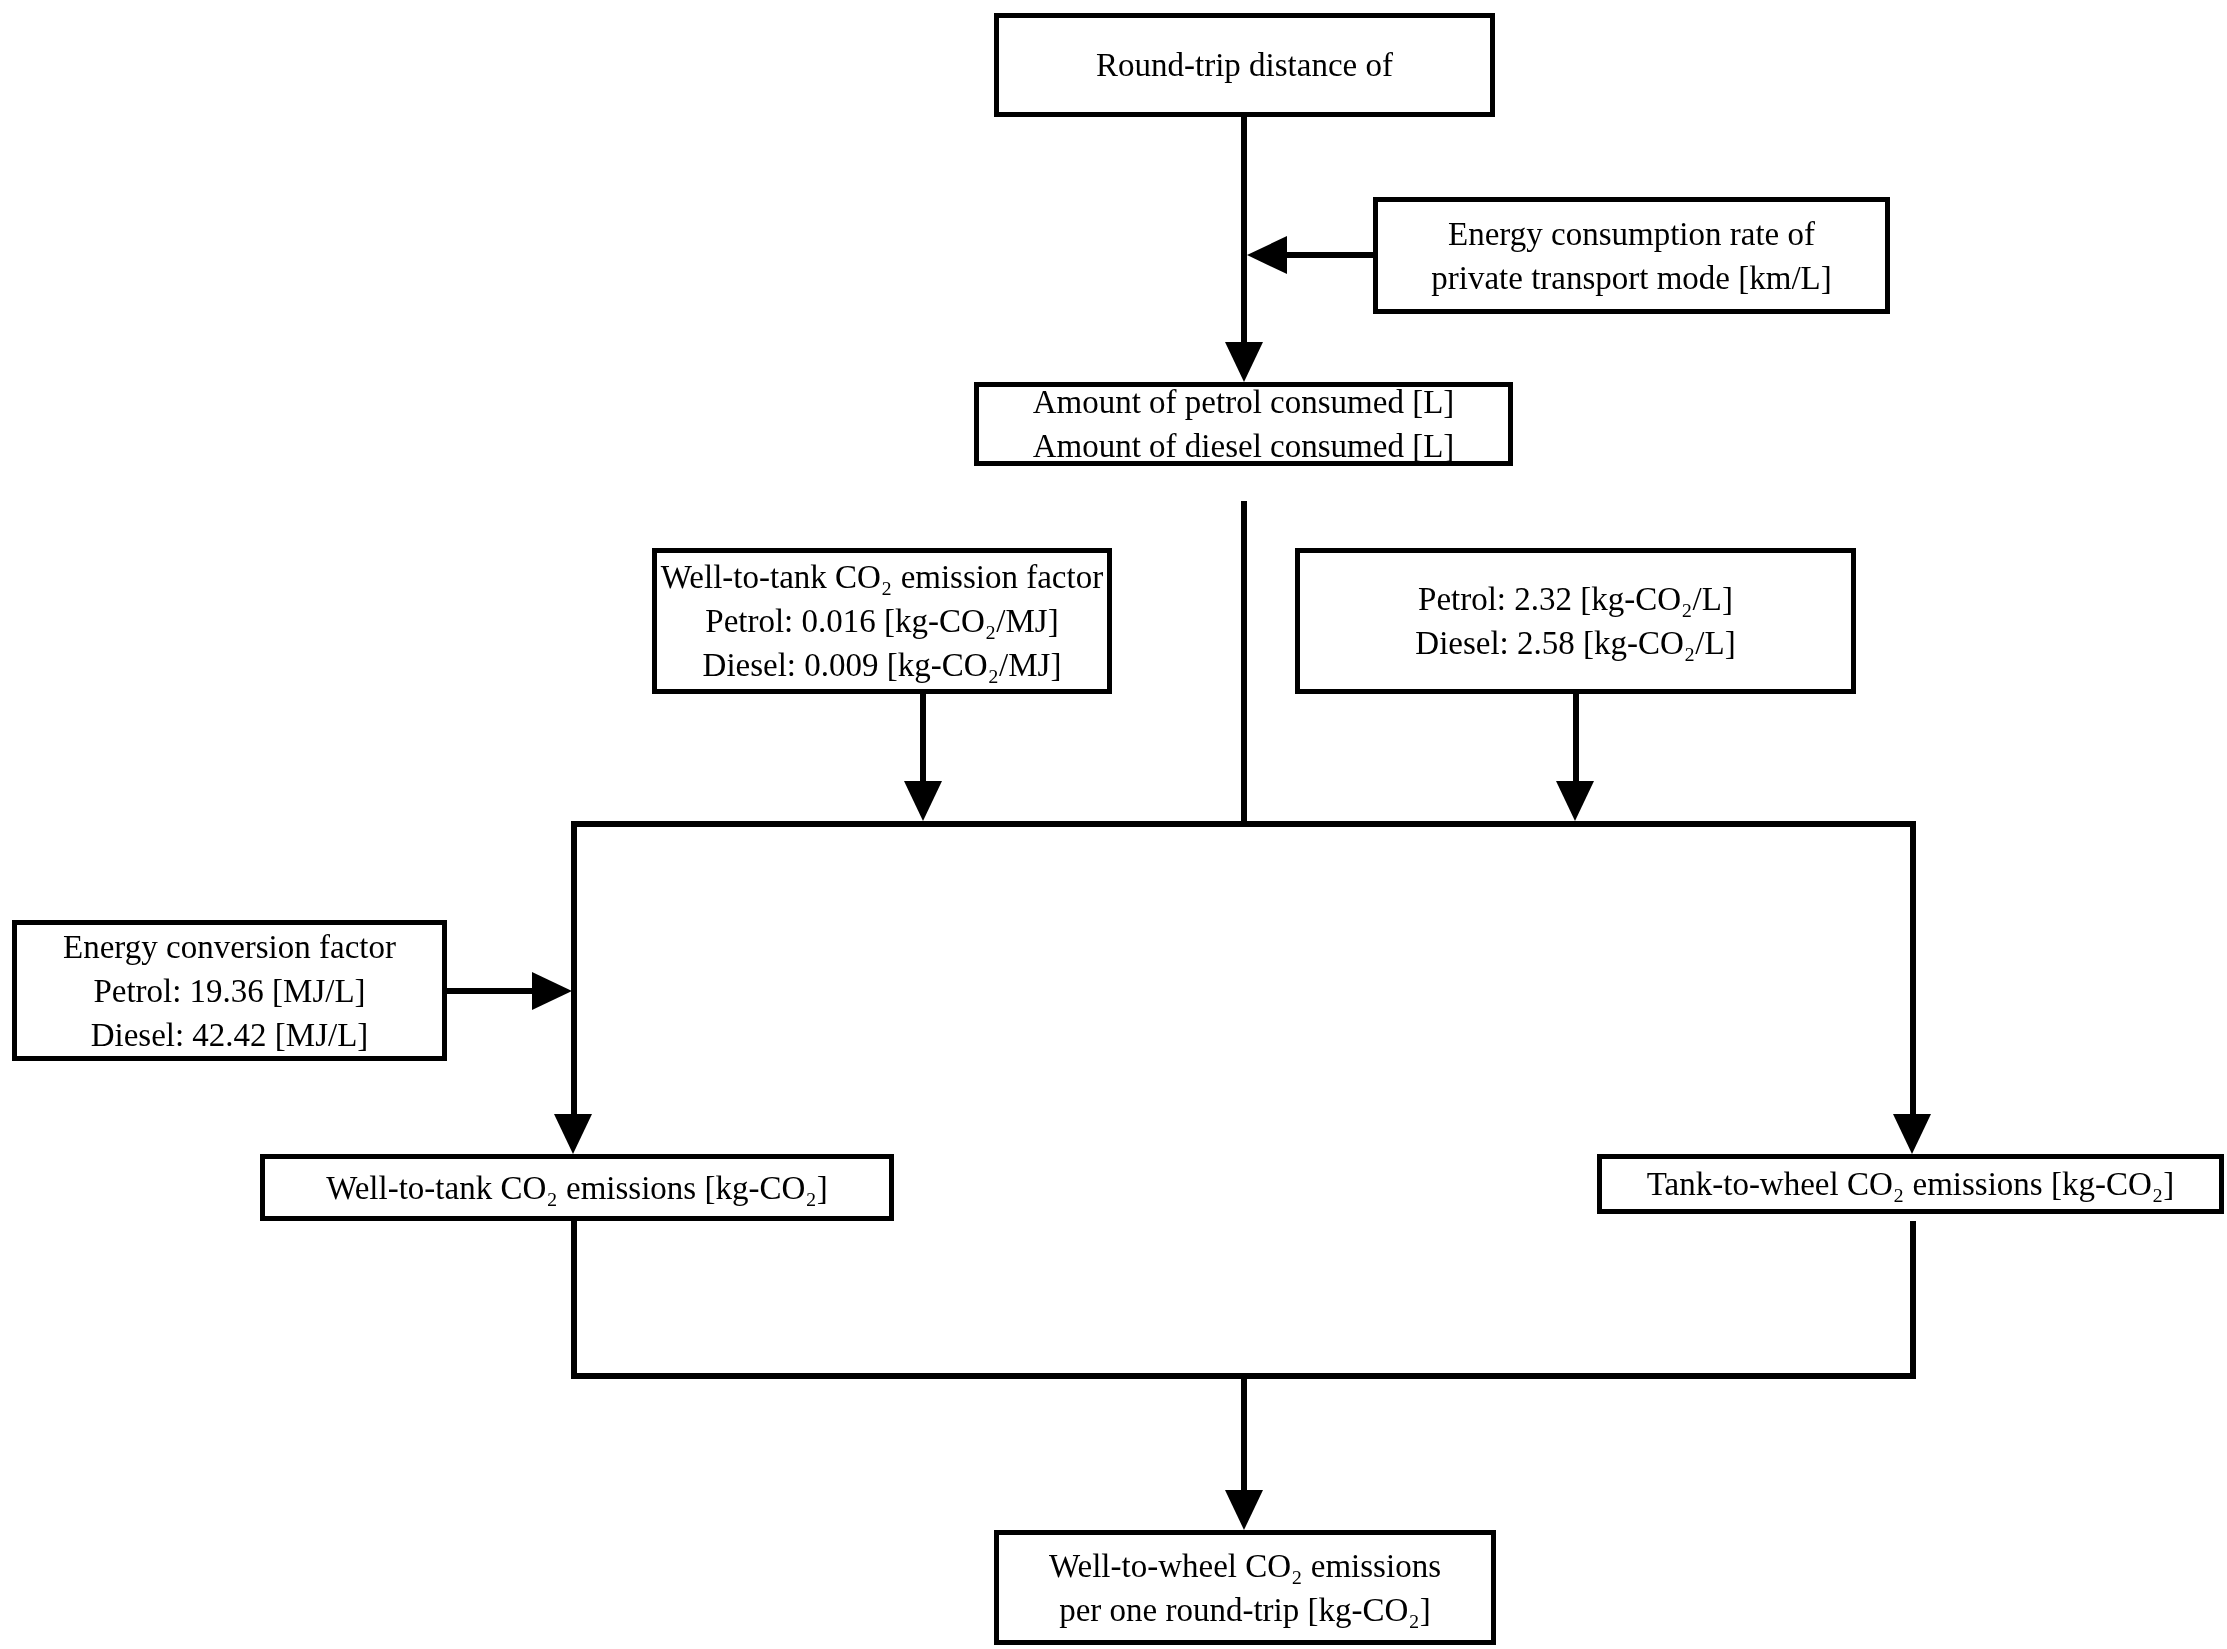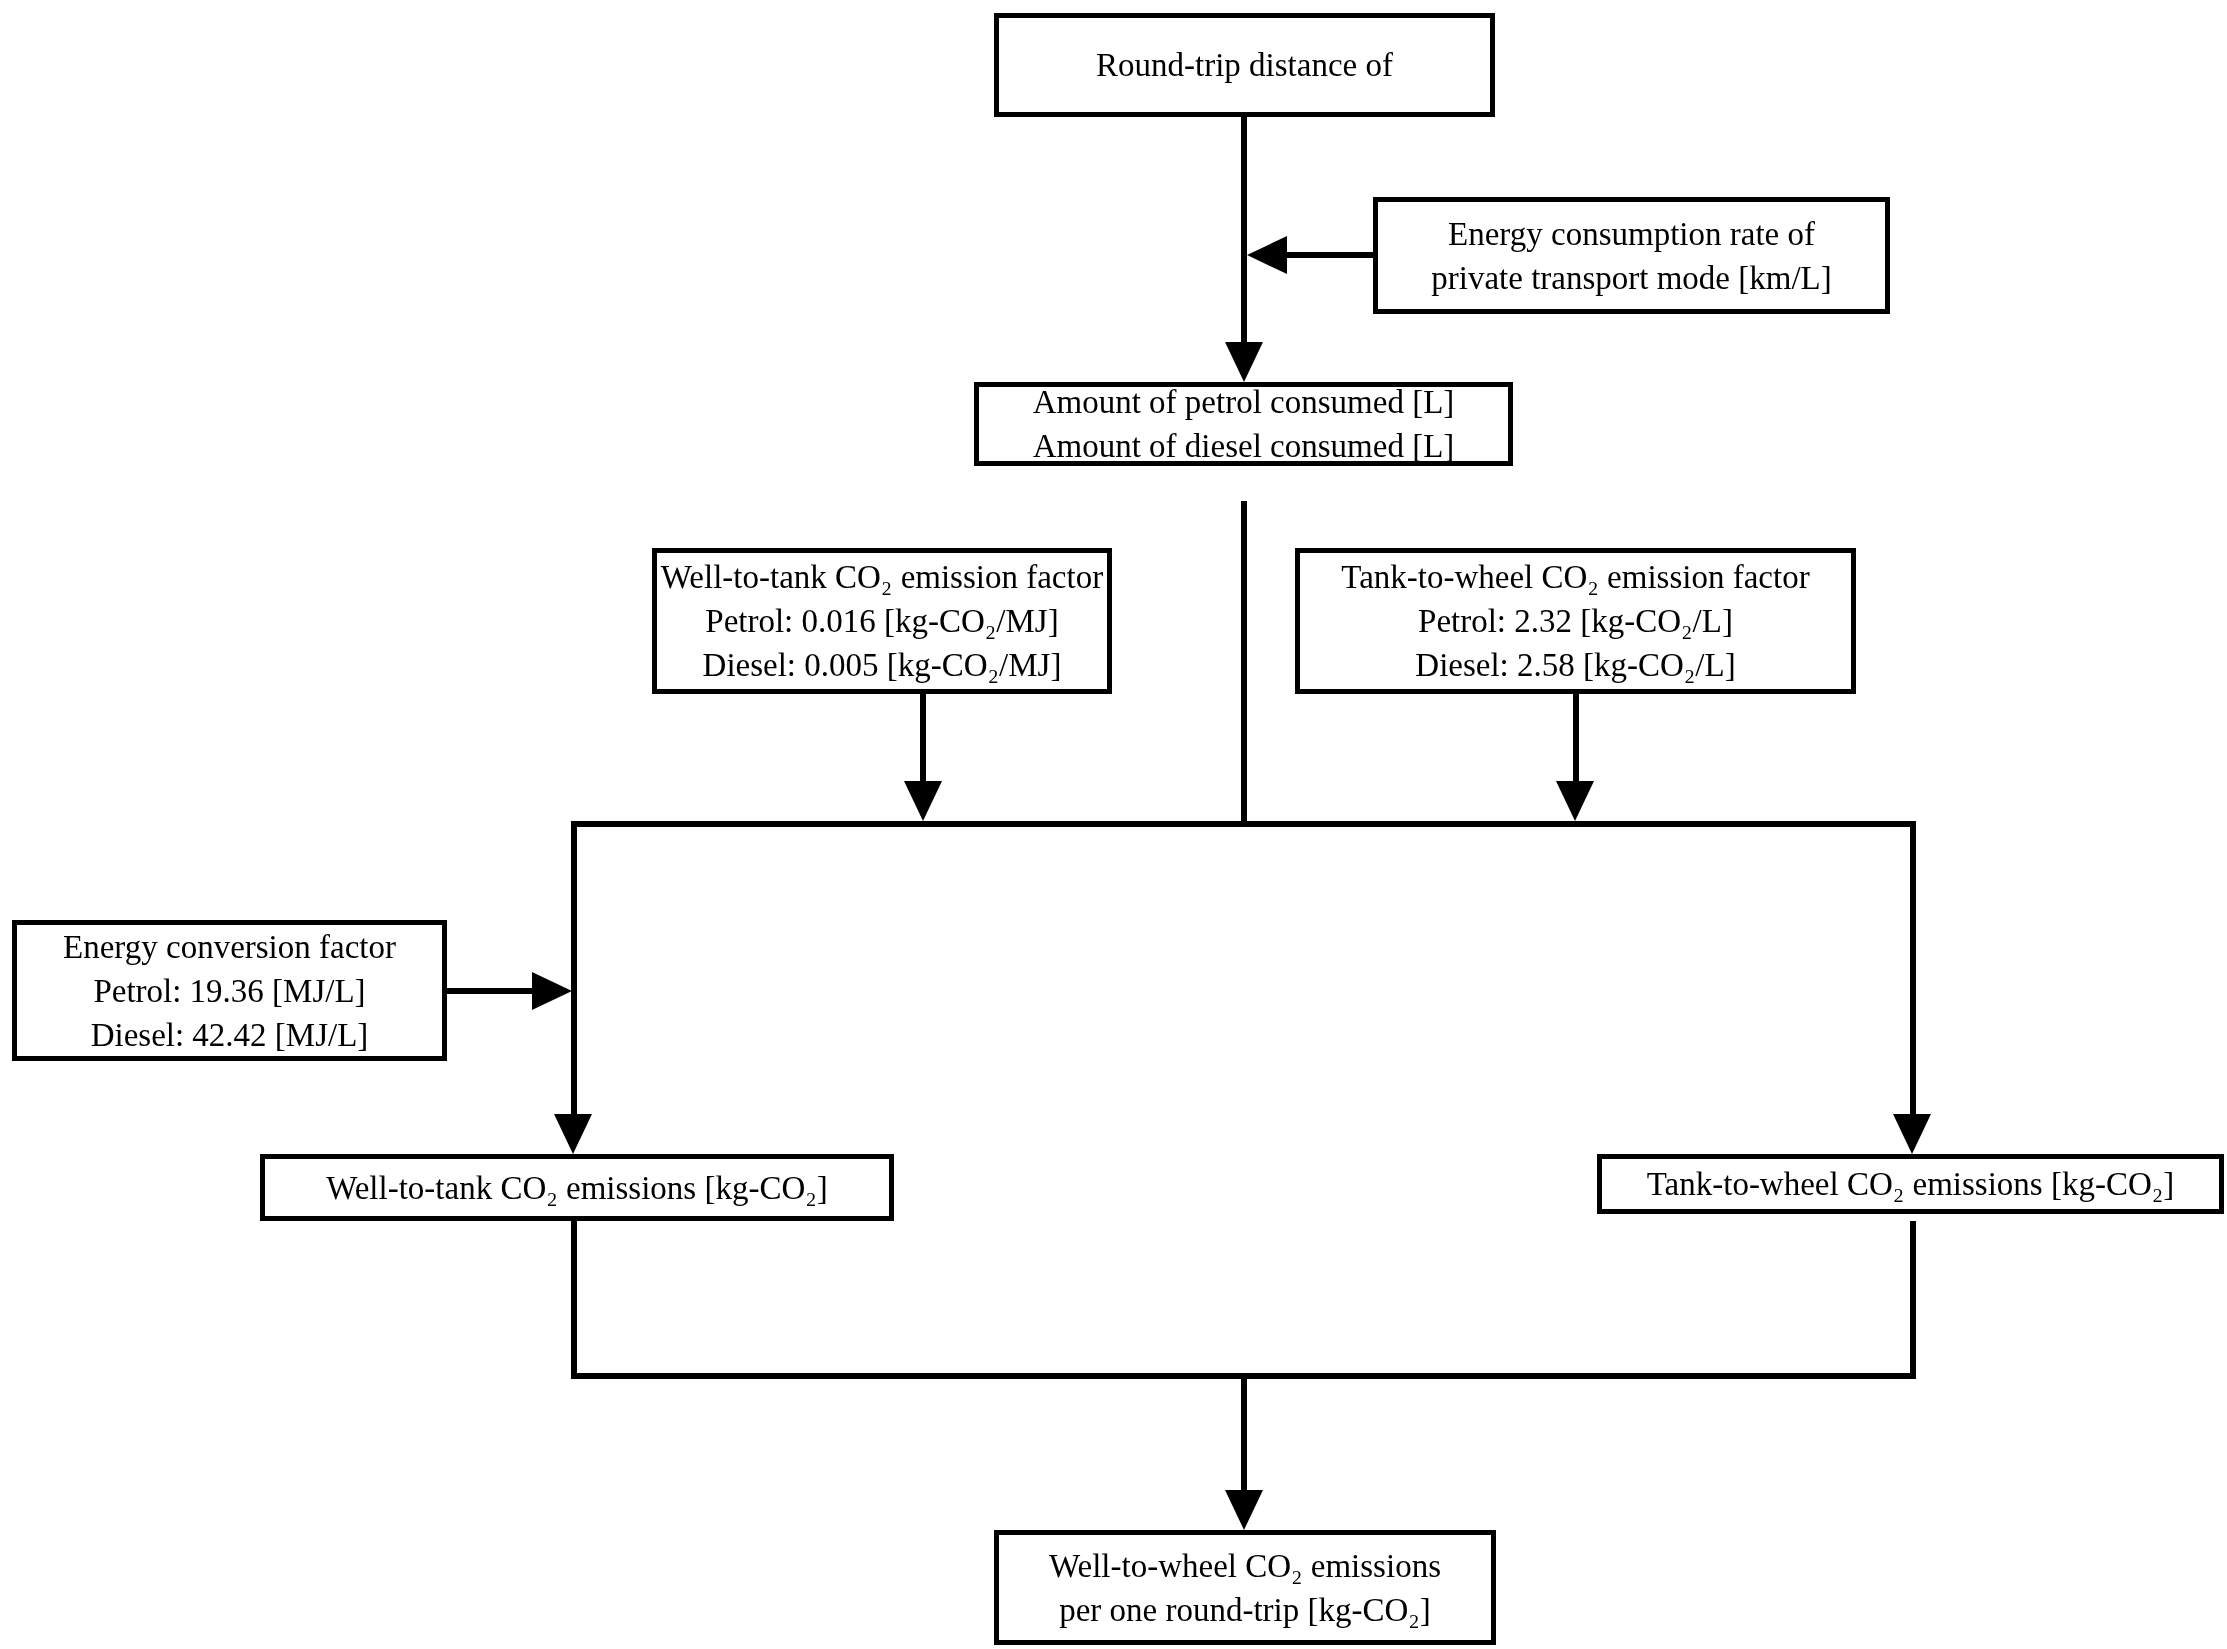--- a/index.html
+++ b/index.html
@@ -69,25 +69,24 @@
   </div>
 
   <div class="box" style="left:974px;top:382px;width:539px;height:84px">
     <span class="tline">Amount of petrol consumed [L]</span>
     <span class="tline">Amount of diesel consumed [L]</span>
   </div>
 
   <div class="box" style="left:652px;top:548px;width:460px;height:146px">
     <span class="tline">Well-to-tank CO₂ emission factor</span>
     <span class="tline">Petrol: 0.016 [kg-CO₂/MJ]</span>
-    <span class="tline">Diesel: 0.005 [kg-CO₂/MJ]</span>
+    <span class="tline">Diesel: 0.009 [kg-CO₂/MJ]</span>
   </div>
 
   <div class="box" style="left:1295px;top:548px;width:561px;height:146px">
-    <span class="tline">Tank-to-wheel CO₂ emission factor</span>
     <span class="tline">Petrol: 2.32 [kg-CO₂/L]</span>
     <span class="tline">Diesel: 2.58 [kg-CO₂/L]</span>
   </div>
 
   <div class="box" style="left:12px;top:920px;width:435px;height:141px">
     <span class="tline">Energy conversion factor</span>
     <span class="tline">Petrol: 19.36 [MJ/L]</span>
     <span class="tline">Diesel: 42.42 [MJ/L]</span>
   </div>
 

